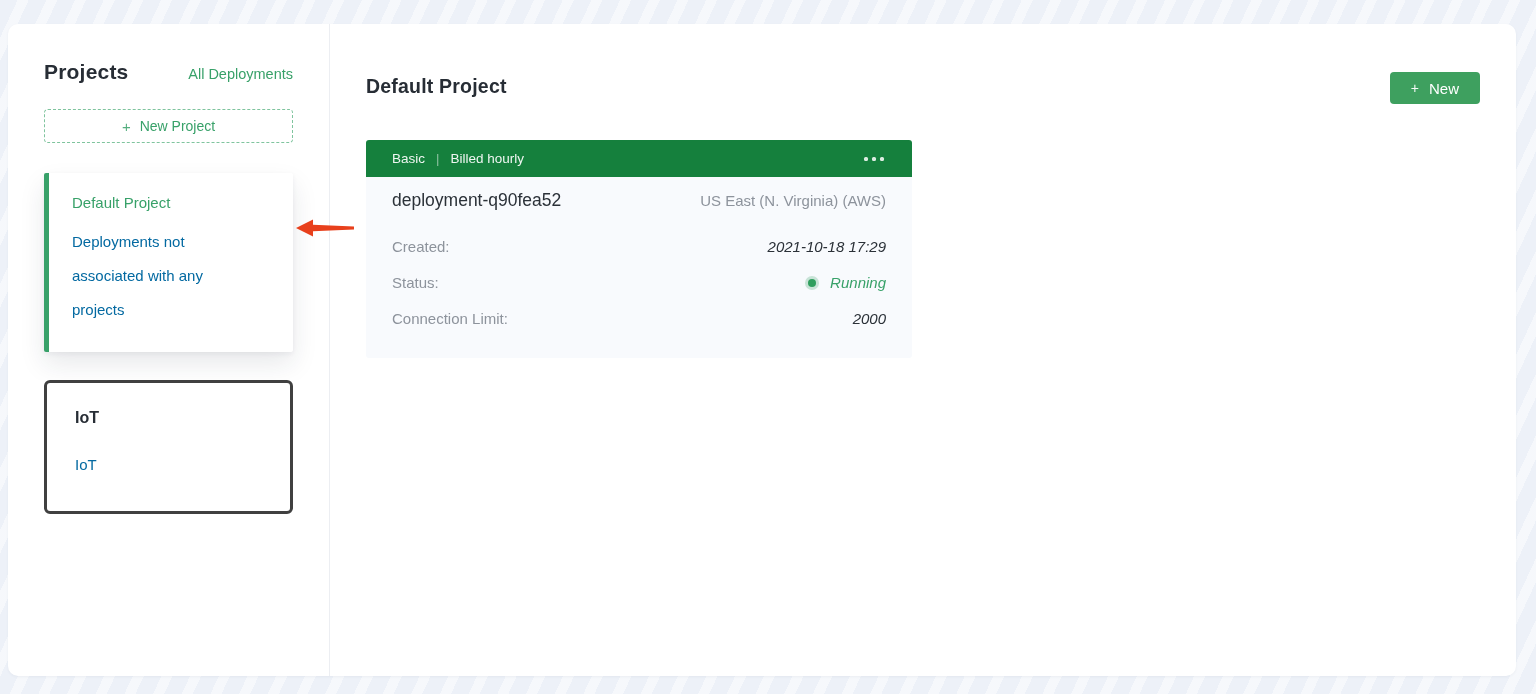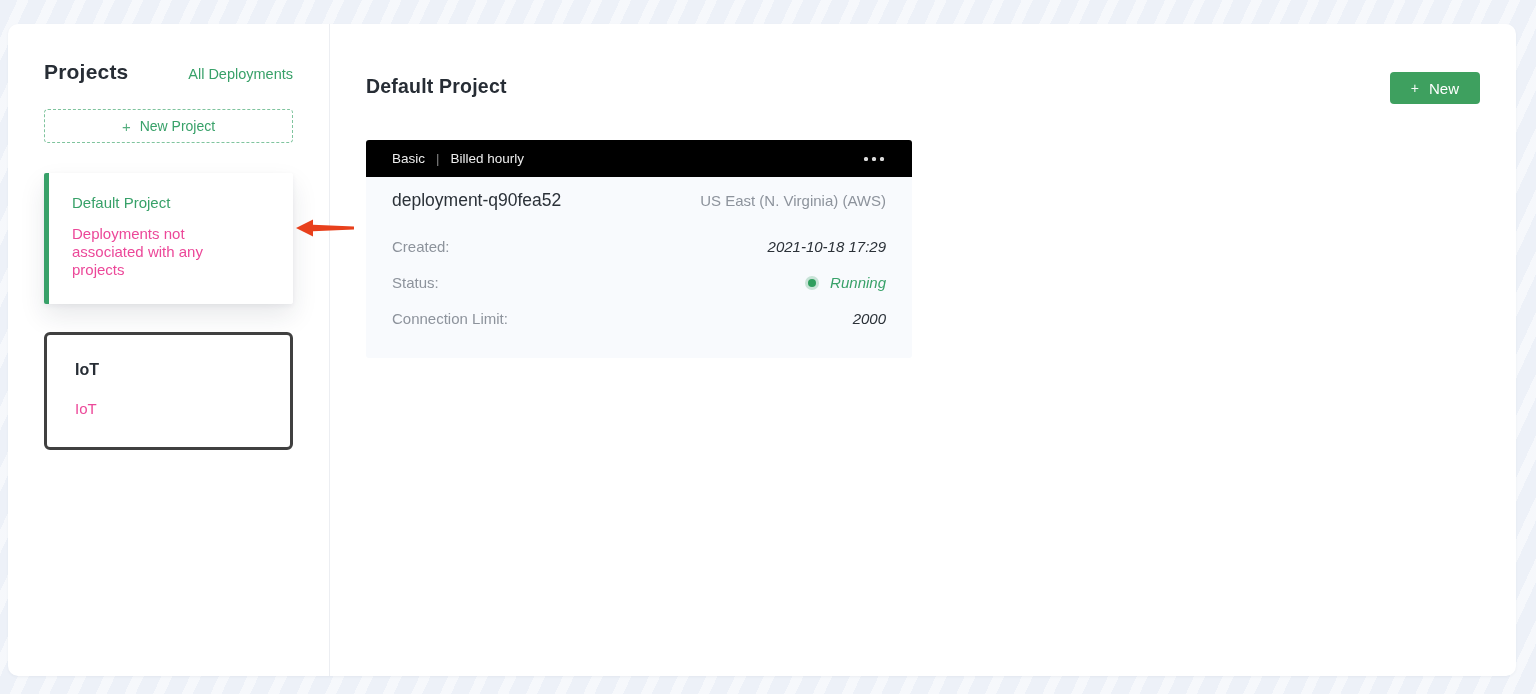--- a/index.html
+++ b/index.html
@@ -75,22 +75,22 @@
     box-shadow: 0 2px 5px rgba(30,40,60,0.06), 0 12px 26px rgba(30,40,60,0.10);
   }
   .pc-title-green {
     font-size: 15px;
     font-weight: 500;
     color: #38a169;
   }
   .pc-desc {
     margin-top: 14px;
     font-size: 15px;
-    line-height: 18px;
-    color: #ec4899;
+    line-height: 34px;
+    color: #0369a1;
     max-width: 150px;
   }
   .project-card.plain {
     margin-top: 28px;
     border: 3px solid #404040;
     border-radius: 6px;
     padding: 26px 28px 29px 28px;
   }
   .pc-title-dark {
     font-size: 16px;
@@ -139,21 +139,21 @@
   }
   .new-btn .plus { font-size: 14px; opacity: 0.95; }
   
   .dep-card {
     width: 546px;
     margin-top: 36px;
     border-radius: 3px;
     overflow: hidden;
   }
   .dep-header {
-    background: #000000;
+    background: #15803d;
     height: 37px;
     display: flex;
     align-items: center;
     padding: 0 26px;
     color: rgba(255,255,255,0.93);
     font-size: 13.5px;
   }
   .dep-header .sep { margin: 0 11px; opacity: 0.55; font-size: 13px; }
   .menu-dots {
     margin-left: auto;

